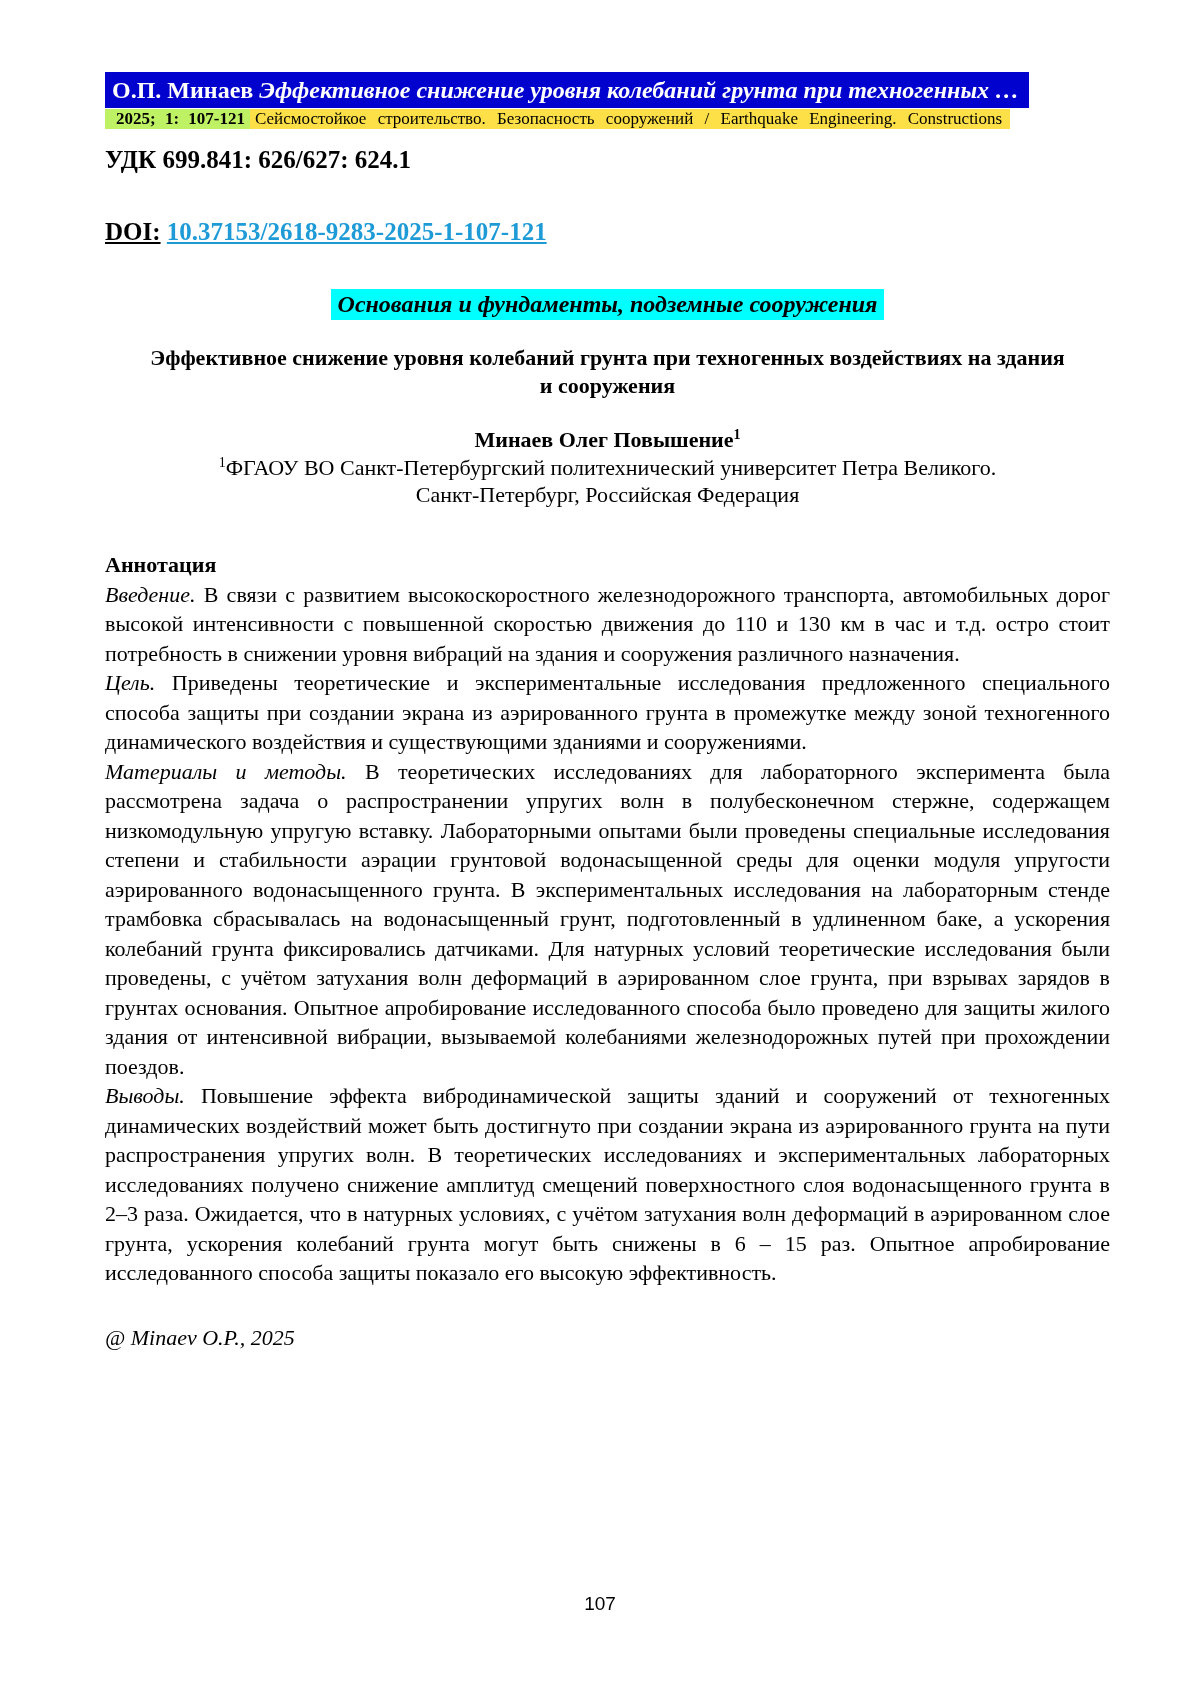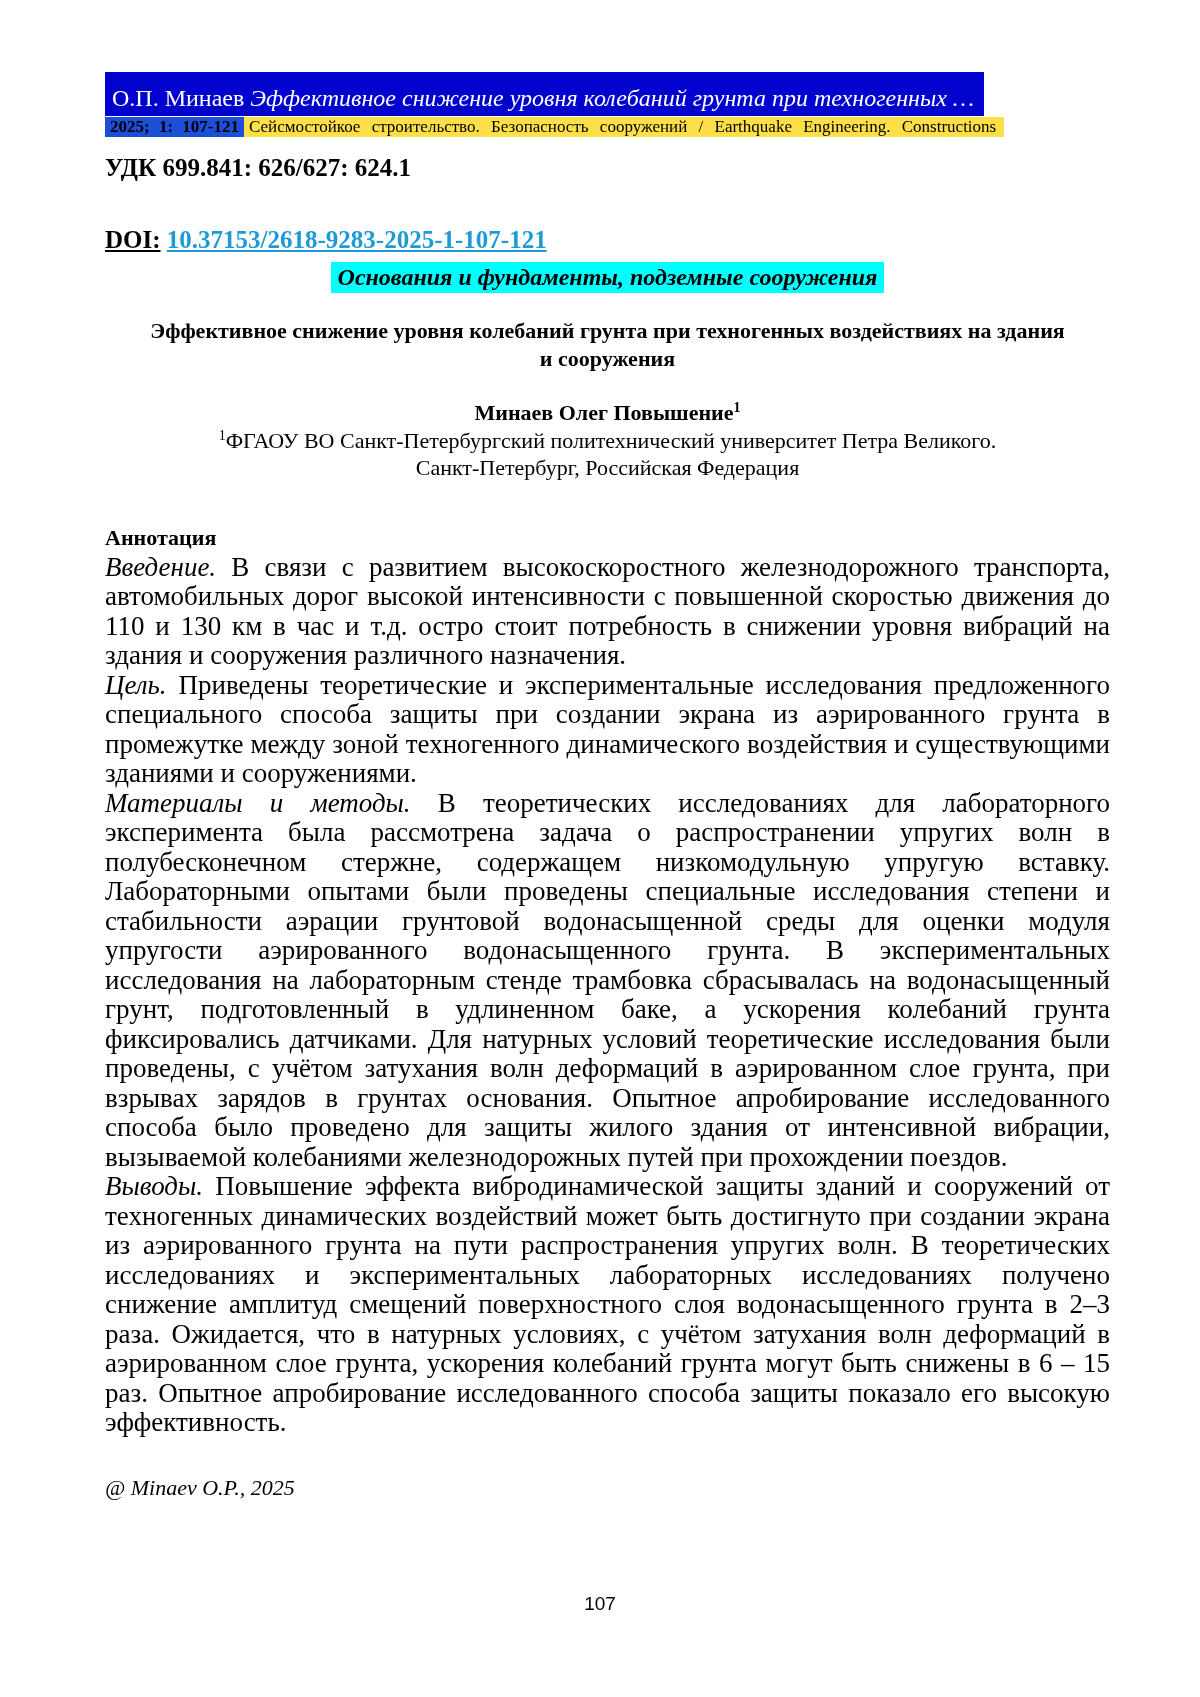--- a/index.html
+++ b/index.html
@@ -15,38 +15,38 @@
     width:1200px; height:1697px;
     padding:72px 90px 0 105px;
     overflow:hidden;
   }
 
   
   .running-header { width:fit-content; }
   .rh-top {
     display:block; width:fit-content;
     background:#0202CE; color:#ffffff;
-    font-size:24px; font-weight:normal;
-    padding:13px 10px 4px 7px;
+    font-size:24px; font-weight:bold;
+    padding:5px 10px 4px 7px;
     white-space:nowrap;
   }
   .rh-title { font-style:italic; }
   .rh-bottom { display:block; width:fit-content; white-space:nowrap; font-size:17px; line-height:21px; }
-  .rh-issue { background:#1d4ed8; font-weight:bold; padding:0 5px 1px 5px; word-spacing:5px; }
+  .rh-issue { background:#bef264; font-weight:bold; padding:0 5px 1px 11px; word-spacing:5px; }
   .rh-journal { background:#fde047; padding:0 8px 1px 5px; word-spacing:7px; }
 
   .udk {
     margin-top:17px;
     font-size:25px; font-weight:bold;font-family:Liberation Serif, serif;
   }
   .doi-line { margin-top:44px; font-size:25px; font-weight:bold; }
   .doi-label { text-decoration:underline; }
   .doi-link { color:#1E9BD7; text-decoration:underline; }
 
-  .section-line { margin-top:10px; text-align:center; }
+  .section-line { margin-top:45px; text-align:center; }
   .section-highlight {
     background:#00FFFF;
     font-size:24px; font-weight:bold; font-style:italic;
     padding:2px 7px 3px 7px;
   }
 
   .title {
     margin:26px auto 0 auto;
     max-width:930px;
     text-align:center;
@@ -54,21 +54,21 @@
     line-height:28px;
   }
 
   .author-line { margin-top:27px; text-align:center; font-size:22px; font-weight:bold; }
   .affil { margin-top:1px; text-align:center; font-size:22px; line-height:27px; }
   sup { font-size:14px; vertical-align:super; line-height:0; }
 
   .abstract { margin-top:42px; }
   .abstract-heading { font-size:22px; font-weight:bold; line-height:29.5px; }
   .abstract p {
-    font-size:27px; line-height:29.5px;
+    font-size:22px; line-height:29.5px;
     text-align:justify;
     font-family:Liberation Serif, serif;
   }
   .para-label { font-style:italic; }
 
   .keywords { margin-top:36px; font-size:22px; line-height:29.5px; text-align:justify; }
   .kw-label { font-weight:bold; }
 
   .copyright { margin-top:37px; font-size:22px; font-style:italic; }
 

